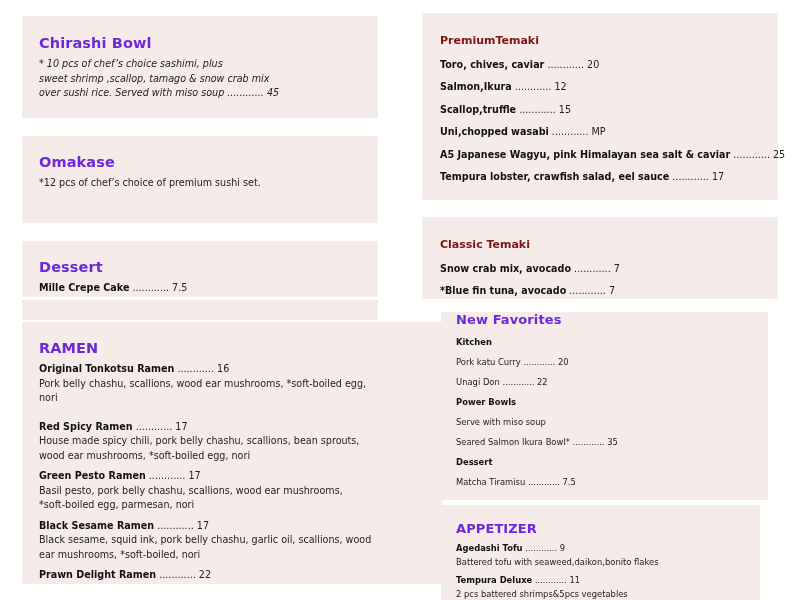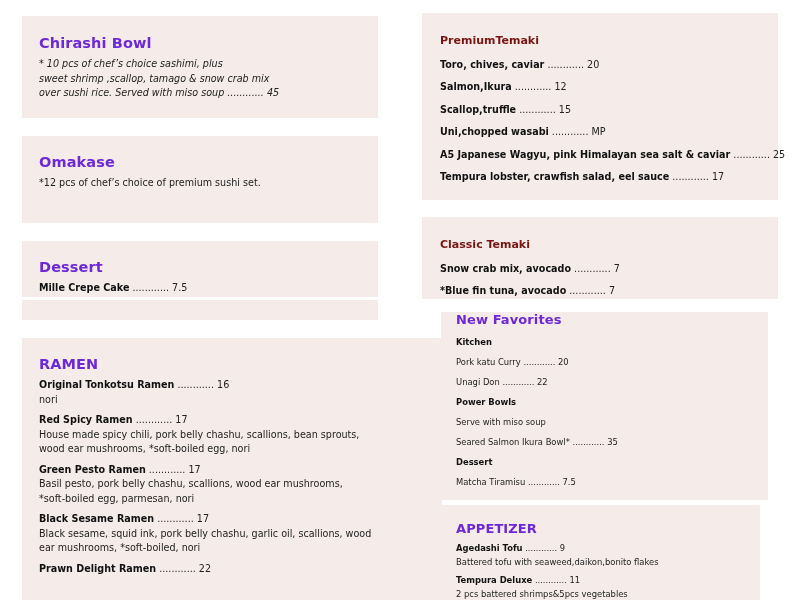--- a/index.html
+++ b/index.html
@@ -38,25 +38,26 @@
 </div>
 
 <div class="box" style="left:22px;top:241px;width:356px;height:56px;">
   <div class="ab h1" style="left:17px;top:18px;">Dessert</div>
   <div class="ab txt" style="left:17px;top:40px;white-space:nowrap;">
     <span class="b">Mille Crepe Cake</span><span> ............ 7.5</span>
   </div>
 </div>
 <div class="box" style="left:22px;top:300px;width:356px;height:20px;"></div>
 
-<div class="box" style="left:22px;top:338px;width:420px;height:262px;">
+<div class="box" style="left:22px;top:322px;width:420px;height:262px;">
   <div class="ab h1" style="left:17px;top:18px;">RAMEN</div>
   <div class="ab txt" style="left:17px;top:40px;">
-    <div style="margin-bottom:6px;">
+    <div style="margin-bottom:14px;">
       <span class="row"><span class="b">Original Tonkotsu Ramen</span><span> ............ 16</span></span>
+      <span class="row">Pork belly chashu, scallions, wood ear mushrooms,  *soft-boiled egg,</span>
       <span class="row">nori</span>
     </div>
     <div style="margin-bottom:6px;">
       <span class="row"><span class="b">Red Spicy Ramen</span><span> ............ 17</span></span>
       <span class="row">House made spicy chili, pork belly chashu, scallions, bean sprouts,</span>
       <span class="row">wood ear mushrooms,  *soft-boiled egg, nori</span>
     </div>
     <div style="margin-bottom:6px;">
       <span class="row"><span class="b">Green Pesto Ramen</span><span> ............ 17</span></span>
       <span class="row">Basil pesto, pork belly chashu, scallions, wood ear mushrooms,</span>

